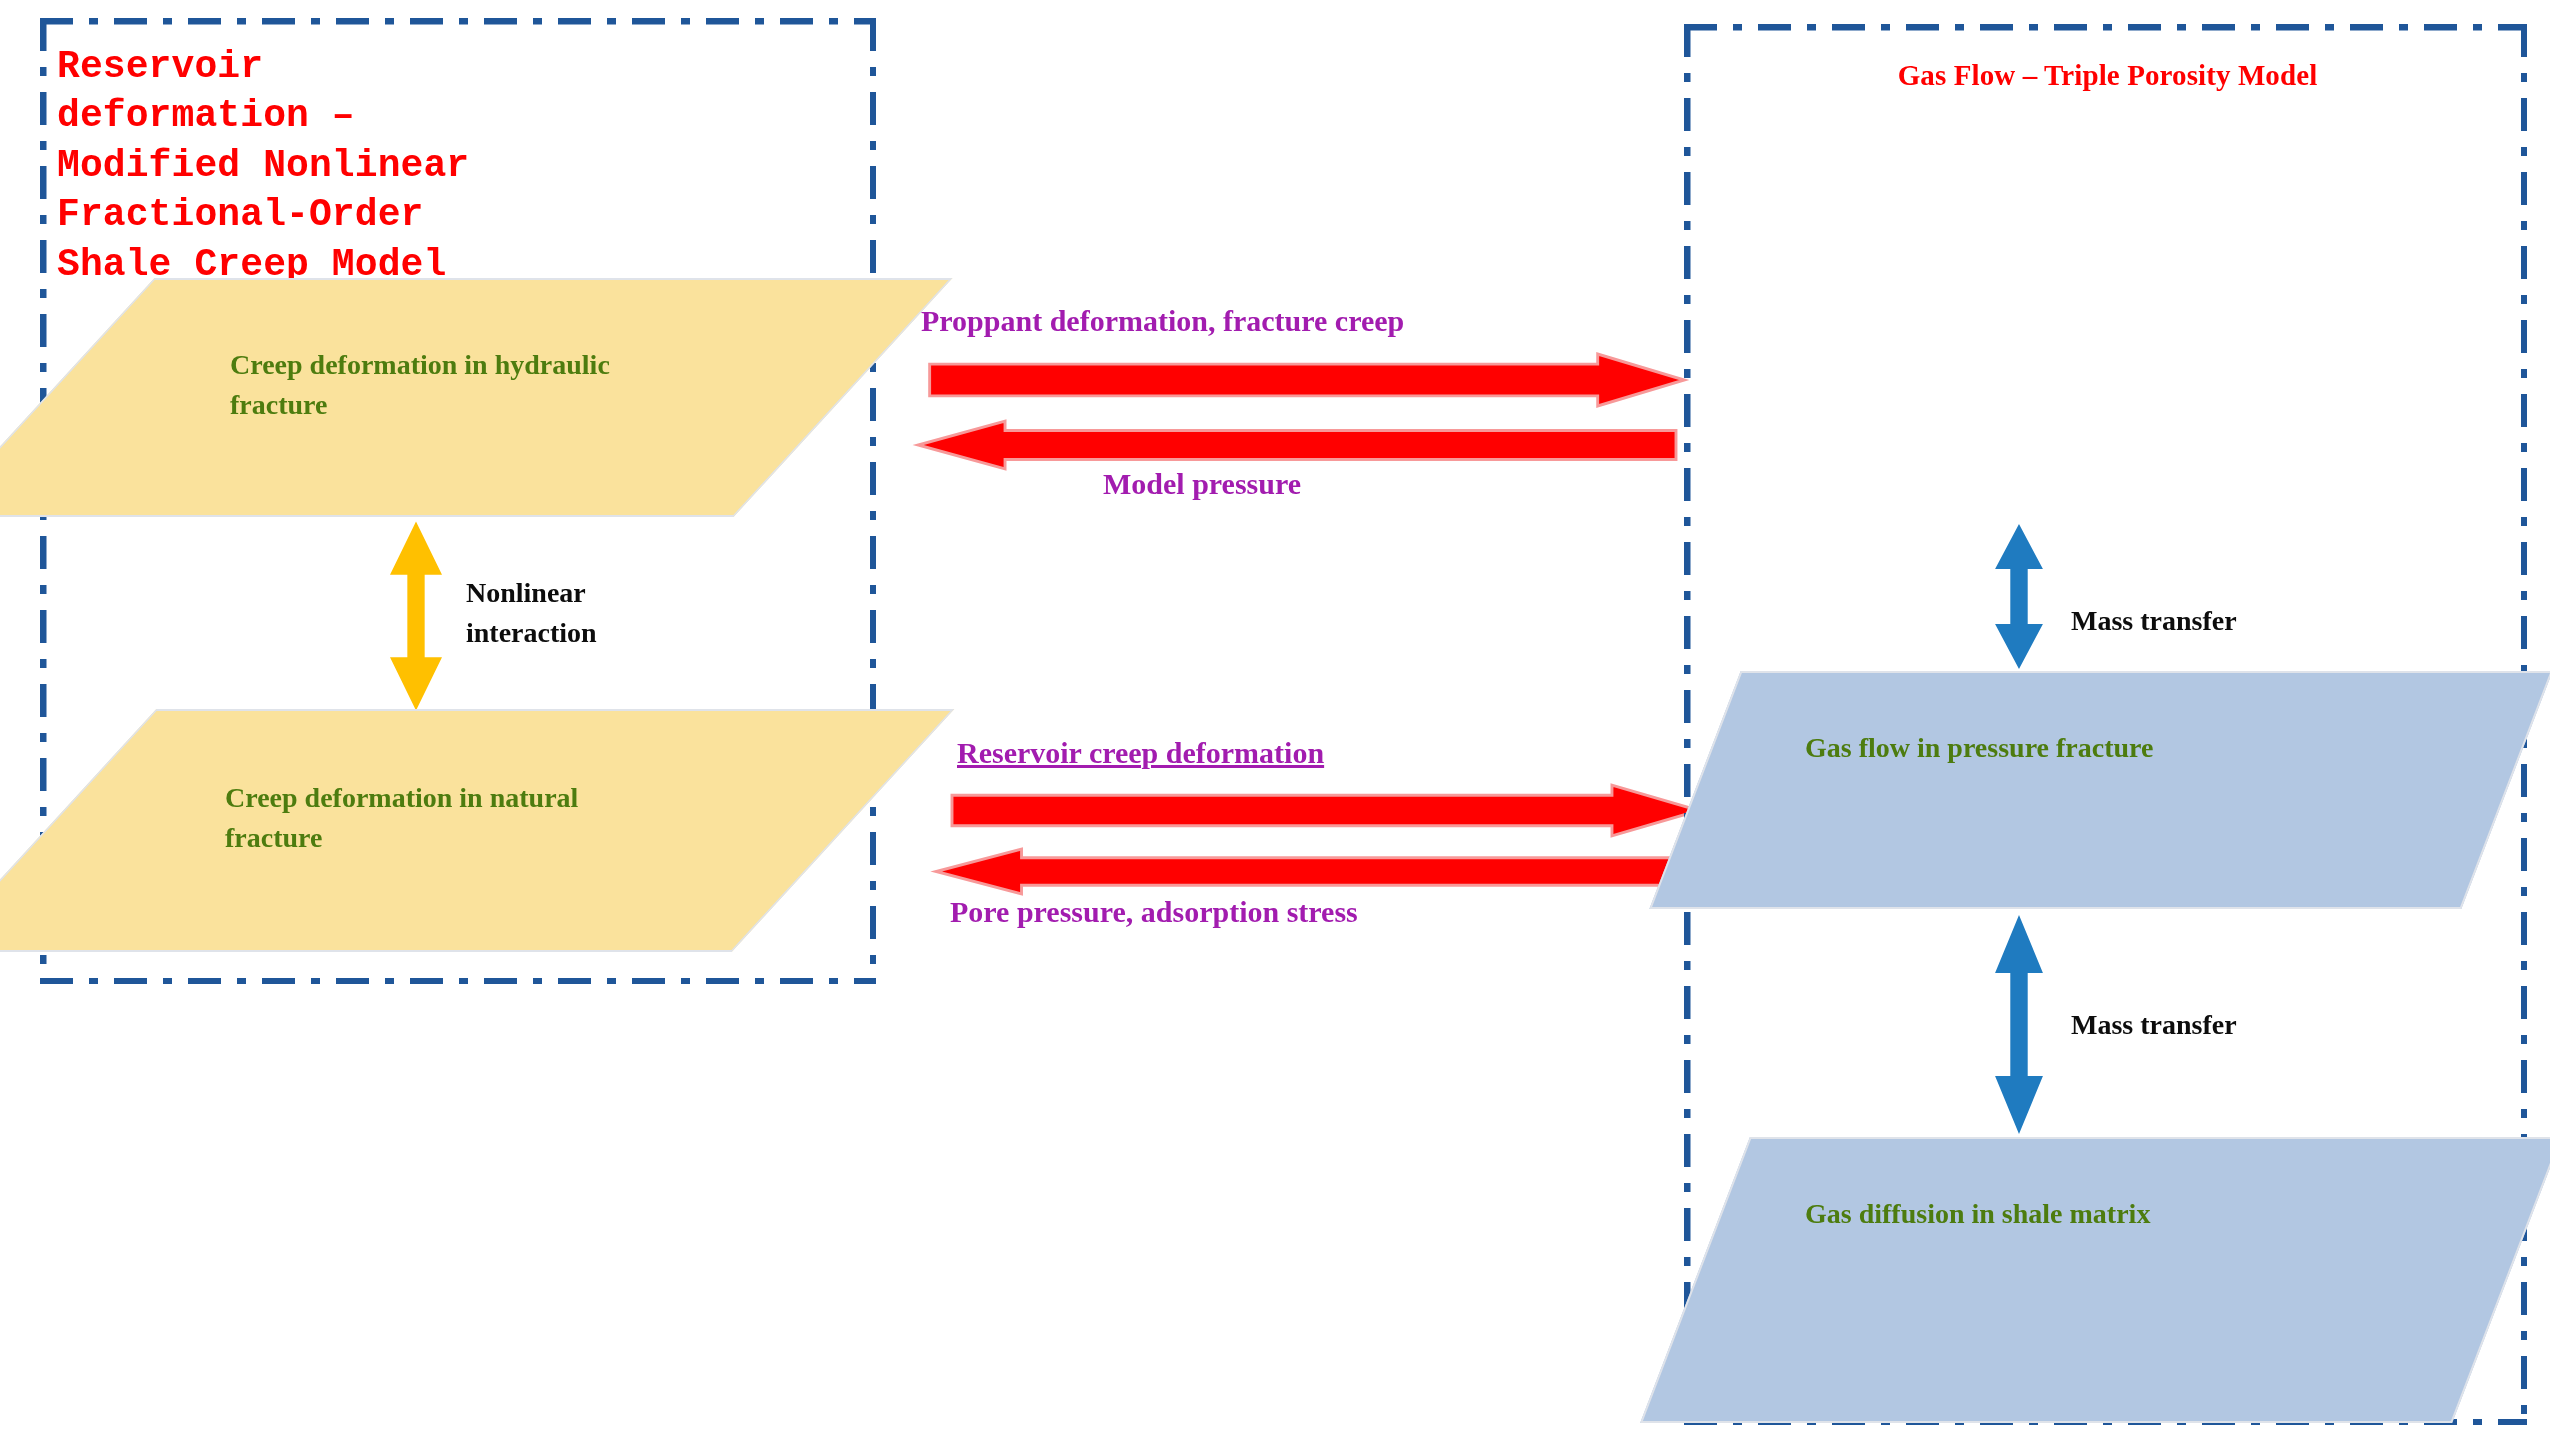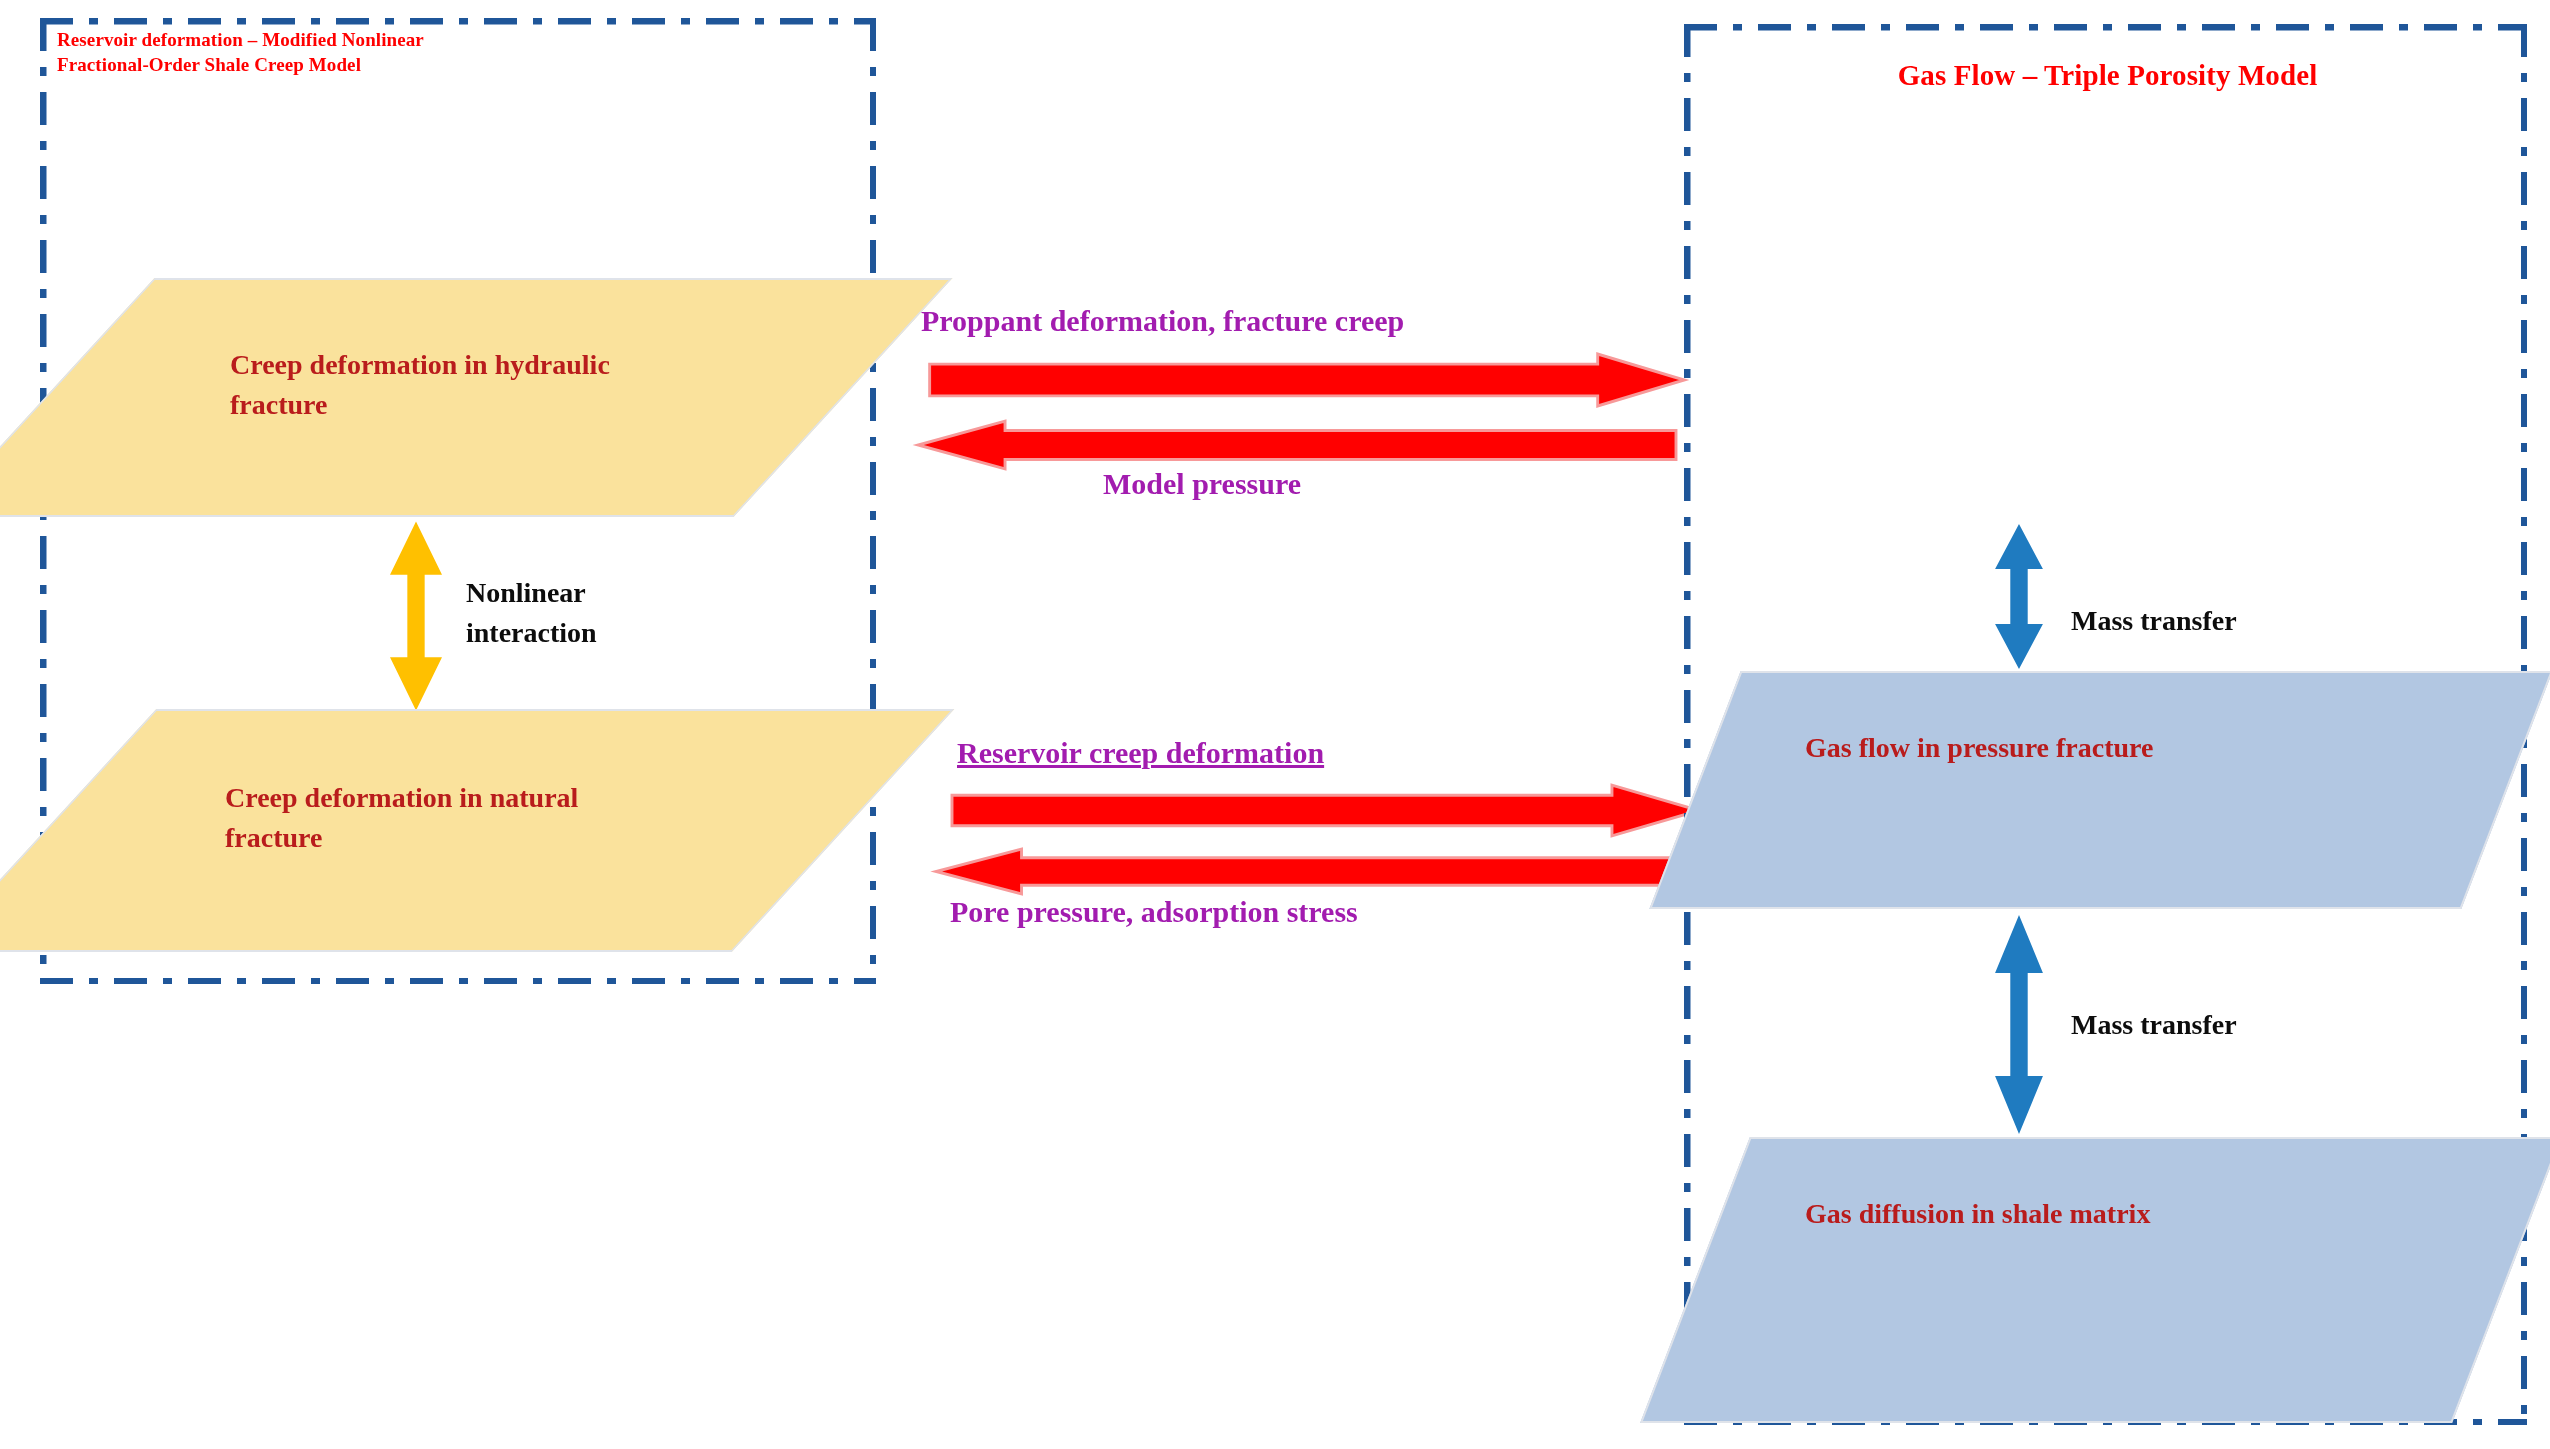--- a/index.html
+++ b/index.html
@@ -31,38 +31,38 @@
       repeating-linear-gradient(180deg,#1F5699 0 33px,transparent 33px 49px,#1F5699 49px 58px,transparent 58px 74px) left top/6.5px 100% no-repeat,
       
       repeating-linear-gradient(180deg,#1F5699 0 33px,transparent 33px 49px,#1F5699 49px 58px,transparent 58px 74px) right top/6.5px 100% no-repeat;
   }
 
   
   .panel-title{
     position:absolute;color:#FF0000;font-weight:bold;
     line-height:1.30;letter-spacing:0.1px;
   }
-  #title-left{left:57px;top:28px;width:421px;font-size:19px;text-align:left;}
+  #title-left{left:57px;top:42px;width:421px;font-size:38px;text-align:left;font-family:Liberation Mono, monospace;}
   #title-right{left:1734px;top:57px;width:747px;font-size:29px;text-align:center;}
 
   
   .pgram{position:absolute;}
   .pgram .shape{
     position:absolute;inset:0;
     background:#FAE29C;
     border:2.2px solid #DFE3EA;
     box-sizing:border-box;
   }
   .pgram.yellow .shape{background:#FAE29C;}
   .pgram.blue .shape{background:#B2C7E2;}
   .pgram.yellow .shape{transform:skewX(-42.5deg);}
   .pgram.blue .shape{transform:skewX(-21deg);}
   .pgram .label{
     position:absolute;z-index:3;
-    color:#b91c1c;font-weight:bold;line-height:1.42;
+    color:#4d7c0f;font-weight:bold;line-height:1.42;
     font-size:27.6px;text-align:left;
   }
   .pgram.yellow .label{font-size:28px;}
   .pgram.blue .label{font-size:28px;}
 
   
   #box-creep-hf{left:45px;top:278px;width:798px;height:239px;}
   #box-creep-hf .label{left:185px;top:67px;width:450px;}
   #box-creep-nf{left:45px;top:709px;width:798px;height:243px;}
   #box-creep-nf .label{left:180px;top:69px;width:450px;}

